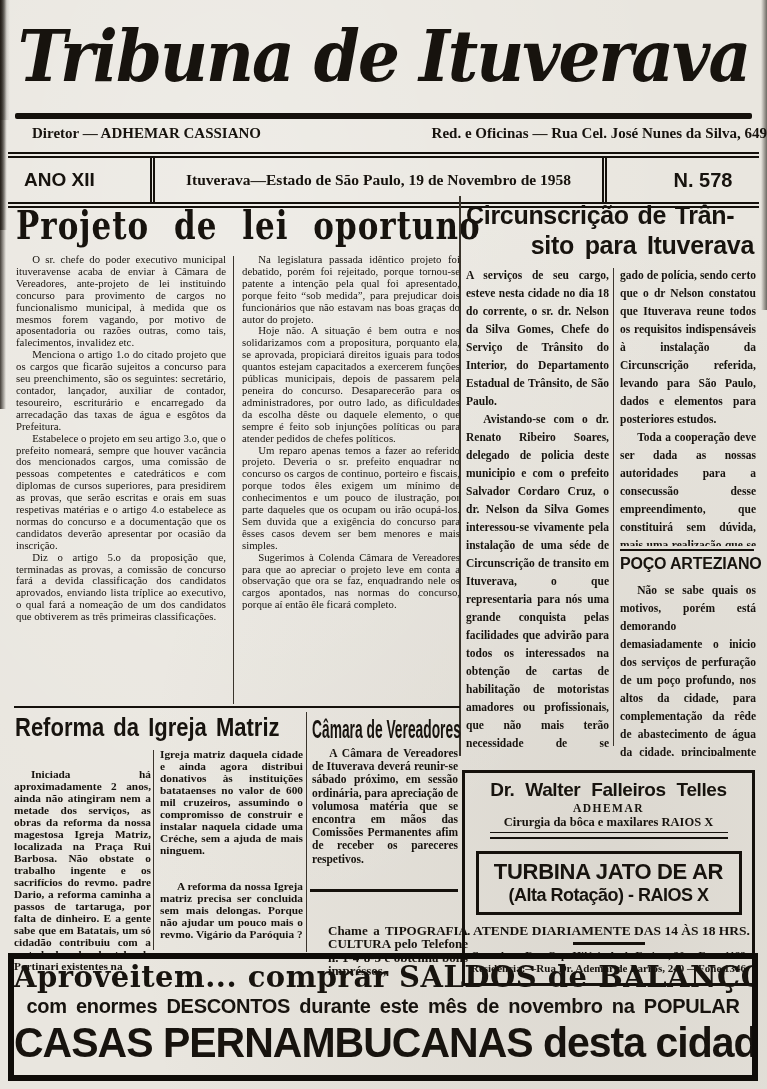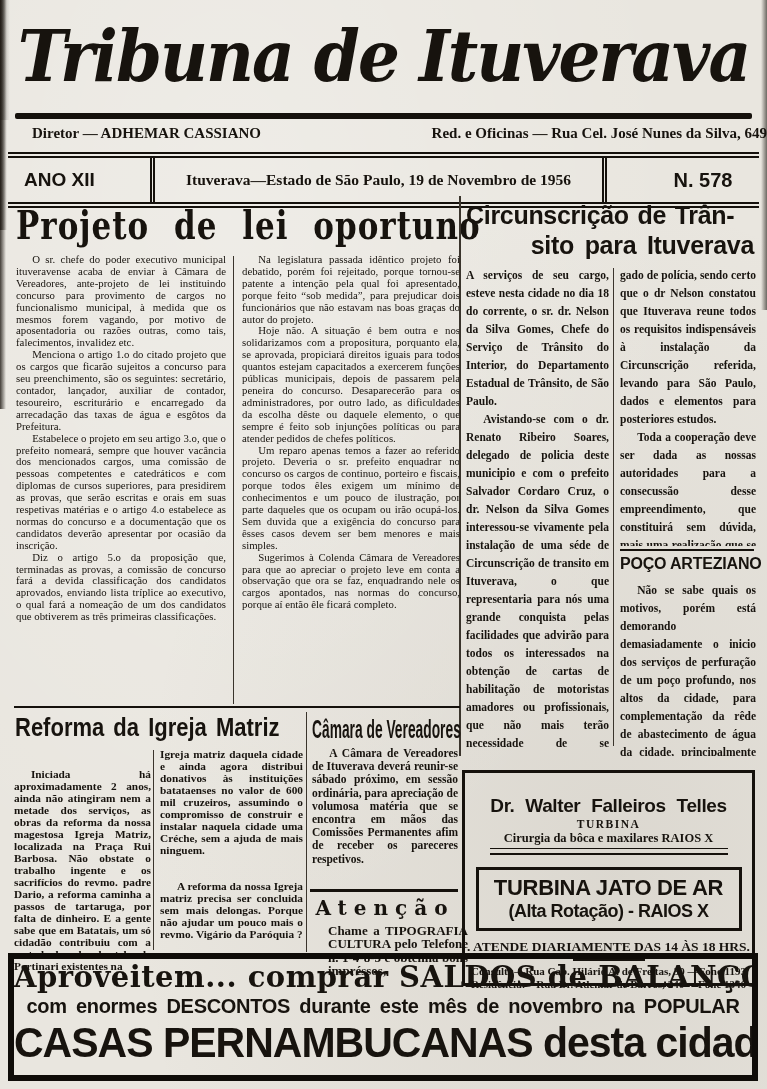--- a/index.html
+++ b/index.html
@@ -92,21 +92,21 @@
   .atencao-heading {
     left:312px; top:896px; width:146px; text-align:center;
     font-family:"DejaVu Serif", serif; font-weight:bold; font-size:20px; letter-spacing:7px;
   }
   .atencao-body { left:328px; top:924px; width:140px; height:60px; font-weight:bold; font-size:13px; line-height:13.4px; }
 
   .dentist-box {
     left:462px; top:770px; width:293px; height:216px; box-sizing:border-box;
     border:3px solid #15110c; text-align:center;
   }
-  .dentist-name { margin-top:22px; font-family:"Liberation Sans", sans-serif; font-weight:bold; font-size:19px; word-spacing:6px; letter-spacing:-0.4px; white-space:nowrap; }
+  .dentist-name { margin-top:6px; font-family:"Liberation Sans", sans-serif; font-weight:bold; font-size:19px; word-spacing:6px; letter-spacing:-0.4px; white-space:nowrap; }
   .dentist-title { font-weight:bold; font-size:11.5px; letter-spacing:1.5px; margin-top:1px; }
   .dentist-specialty { font-weight:bold; font-size:12.5px; margin-top:1px; }
   .dentist-underline { width:238px; height:4px; border-top:1px solid #15110c; border-bottom:2px solid #15110c; margin:2px auto 0; }
   .turbina-box { width:266px; box-sizing:border-box; border:3px solid #15110c; margin:12px auto 0; padding:5px 2px 6px; }
   .turbina-l1 { font-family:"Liberation Sans", sans-serif; font-weight:bold; font-size:22px; line-height:25px; letter-spacing:-0.3px; }
   .turbina-l2 { font-family:"Liberation Sans", sans-serif; font-weight:bold; font-size:18px; line-height:22px; letter-spacing:-0.5px; }
   .dentist-hours { font-weight:bold; font-size:13.5px; margin-top:8px; white-space:nowrap; }
   .dentist-minirule { width:72px; height:3px; background:#15110c; margin:3px auto 4px; }
   .dentist-addr { font-weight:bold; font-size:11px; line-height:13px; white-space:nowrap; }
 
@@ -131,21 +131,21 @@
   <div class="abs masthead-title">Tribuna de Ituverava</div>
   <div class="abs rule-thick"></div>
   <div class="abs byline-row">
     <span>Diretor — ADHEMAR CASSIANO</span>
     <span>Red. e Oficinas — Rua Cel. José Nunes da Silva, 649</span>
   </div>
 
   <div class="abs datebar">
     <div class="cell db-year">ANO XII</div>
     <div class="cell db-sep"></div>
-    <div class="cell db-date">Ituverava—Estado de São Paulo, 19 de Novembro de 1956</div>
+    <div class="cell db-date">Ituverava—Estado de São Paulo, 19 de Novembro de 1958</div>
     <div class="cell db-sep"></div>
     <div class="cell db-issue">N. 578</div>
   </div>
 
   <div class="abs lead-headline">Projeto de lei oportuno</div>
   <div class="bodycol lead-col lead-col1">
     <p>O sr. chefe do poder executivo municipal ituveravense acaba de enviar à Câmara de Vereadores, ante-projeto de lei instituindo concurso para provimento de cargos no funcionalismo municipal, à medida que os mesmos forem vagando, por motivo de aposentadoria ou razões outras, como tais, falecimentos, invalidez etc.</p>
     <p>Menciona o artigo 1.o do citado projeto que os cargos que ficarão sujeitos a concurso para seu preenchimento, são os seguintes: secretário, contador, lançador, auxiliar de contador, tesoureiro, escriturário e encarregado da arrecadação das taxas de água e esgôtos da Prefeitura.</p>
     <p>Estabelece o projeto em seu artigo 3.o, que o prefeito nomeará, sempre que houver vacância dos mencionados cargos, uma comissão de pessoas competentes e catedráticos e com diplomas de cursos superiores, para presidirem as provas, que serão escritas e orais em suas respetivas matérias e o artigo 4.o estabelece as normas do concurso e a documentação que os candidatos deverão apresentar por ocasião da inscrição.</p>
     <p>Diz o artigo 5.o da proposição que, terminadas as provas, a comissão de concurso fará a devida classificação dos candidatos aprovados, enviando lista tríplice ao executivo, o qual fará a nomeação de um dos candidatos que obtiverem as três primeiras classificações.</p>
@@ -191,28 +191,27 @@
   </div>
   <div class="vrule" style="left:153px; top:750px; height:200px;"></div>
   <div class="vrule" style="left:306px; top:712px; height:240px;"></div>
 
   <div class="abs camara-headline">Câmara de Vereadores</div>
   <div class="bodycol camara-body">
     <p>A Câmara de Vereadores de Ituverava deverá reunir-se sábado próximo, em sessão ordinária, para apreciação de volumosa matéria que se encontra em mãos das Comissões Permanentes afim de receber os pareceres respetivos.</p>
   </div>
 
   <div class="abs atencao-divider"></div>
-  <div class="abs atencao-heading">Atenção</div>
   <div class="bodycol atencao-body">
     <p class="noindent">Chame a TIPOGRAFIA CULTURA pelo Telefone n. 1-4-8-5 e obtenha bons impréssos,</p>
   </div>
 
   <div class="abs dentist-box">
     <div class="dentist-name">Dr. Walter Falleiros Telles</div>
-    <div class="dentist-title">TURBINA</div>
+    <div class="dentist-title">ADHEMAR</div>
     <div class="dentist-specialty">Cirurgia da bôca e maxilares RAIOS X</div>
     <div class="dentist-underline"></div>
     <div class="turbina-box">
       <div class="turbina-l1">TURBINA JATO DE AR</div>
       <div class="turbina-l2">(Alta Rotação) - RAIOS X</div>
     </div>
     <div class="dentist-hours">. ATENDE DIARIAMENTE DAS 14 ÀS 18 HRS.</div>
     <div class="dentist-minirule"></div>
     <div class="dentist-addr">Consult.:—Rua Cap. Hilário A. de Freitas, 30 —Fone 1193</div>
     <div class="dentist-addr">Residência:—Rua Dr. Ademar de Barros, 240 —Fone 1346</div>

